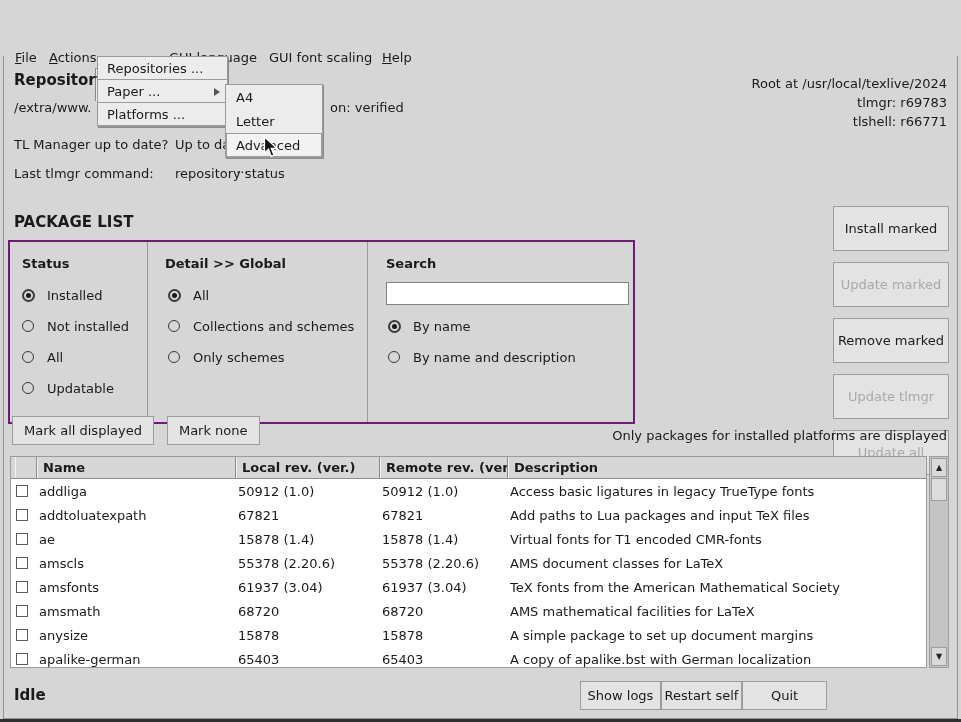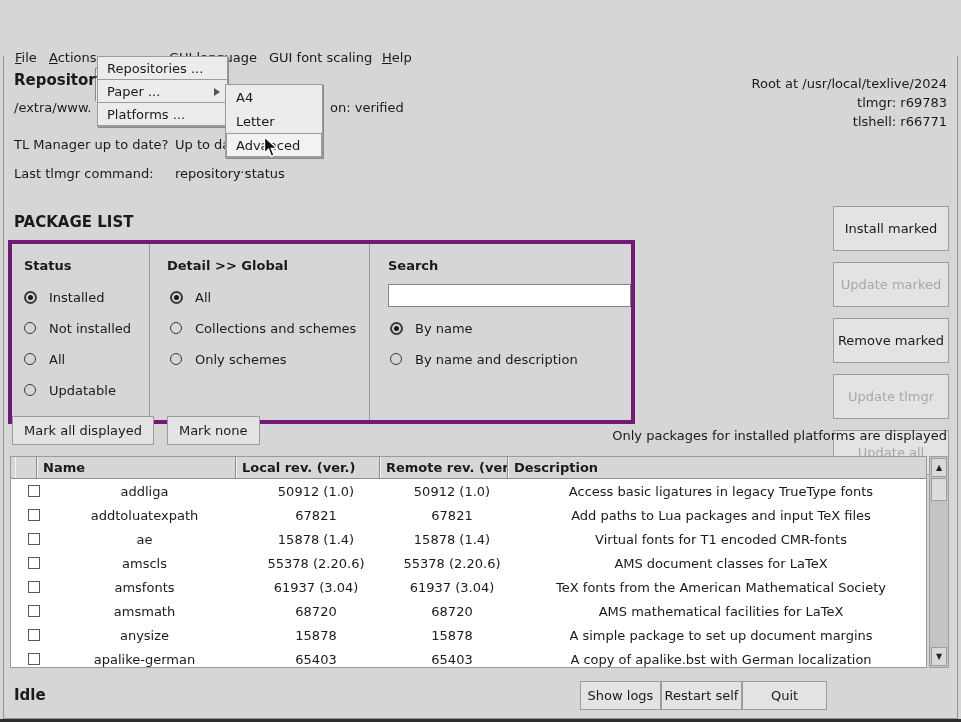--- a/index.html
+++ b/index.html
@@ -29,21 +29,21 @@
   .mi { position:absolute; top:0; height:29px; line-height:29px; padding:16px 7px; white-space:nowrap; }
   .mi.open { top:1px; height:28px; line-height:26px; background:#ececec; border:1px solid #888; border-bottom:none;margin-top:40px; }
 
   
   .abs { position:absolute; white-space:nowrap; }
   .h-bold { font-weight:bold; font-size:15px; }
   .right-col { position:absolute; right:14px; top:74px; text-align:right; line-height:19px; }
 
   
   .filter-box { position:absolute; left:8px; top:240px; width:627px; height:184px;
-                border:4px solid #701a75;padding-left:44px; }
+                border:2px solid #701a75;padding-left:44px; }
   .vsep { position:absolute; top:0; bottom:0; width:1px; background:#9a9a9a; }
   .group-label { position:absolute; font-weight:bold; top:14px; }
   .radio-col { position:absolute; display:flex; flex-direction:column; gap:9px; }
   .radio-row { display:flex; align-items:center; height:22px; gap:12px; }
   .radio { width:13px; height:13px; border:2px solid #3a3a3a; border-radius:50%; background:#d6d6d6;
            position:relative; flex:0 0 auto; }
   .radio.off { border-width:1px; width:12px; height:12px; margin:0 1px 0 0; }
   .radio.sel::after { content:''; position:absolute; left:2px; top:2px; right:2px; bottom:2px;
                       background:#1a1a1a; border-radius:50%; }
   .search-input { position:absolute; left:376px; top:40px; width:243px; height:23px;
@@ -63,21 +63,21 @@
 
   
   .tablewrap { position:absolute; left:10px; top:456px; width:939px; height:212px; }
   .tbl { position:absolute; left:0; top:0; right:22px; bottom:0; background:#fff;
          border:1px solid #9a9a9a; overflow:hidden; }
   .thead { display:flex; height:22px; background:#d6d6d6; border-bottom:1px solid #8d8d8d;
            font-weight:bold; padding-left:4px; }
   .th { border-right:1px solid #8d8d8d; border-left:1px solid #f2f2f2; padding:0 5px; line-height:21px;
         overflow:hidden; white-space:nowrap; }
   .th.cb-col { padding:0; }
-  .trow { display:flex; height:24px; align-items:center; padding-left:12px;text-align:center; }
+  .trow { display:flex; height:24px; align-items:center; padding-left:0; }
   .td { padding:0 6px; overflow:hidden; white-space:nowrap; }
   .cb-col { width:22px; flex:0 0 auto; display:flex; align-items:center; justify-content:center; }
   .col-name { width:199px; flex:0 0 auto; }
   .col-local { width:144px; flex:0 0 auto; }
   .col-remote { width:128px; flex:0 0 auto; }
   .col-desc { flex:1; }
   .cb { width:12px; height:12px; border:1px solid #5a5a5a; background:#fff; }
   .vscroll { position:absolute; right:0; top:0; width:20px; bottom:0; background:#c4c4c4;
              border:1px solid #9e9e9e; }
   .sarrow { position:absolute; left:1px; right:1px; height:19px; background:#d9d9d9;

